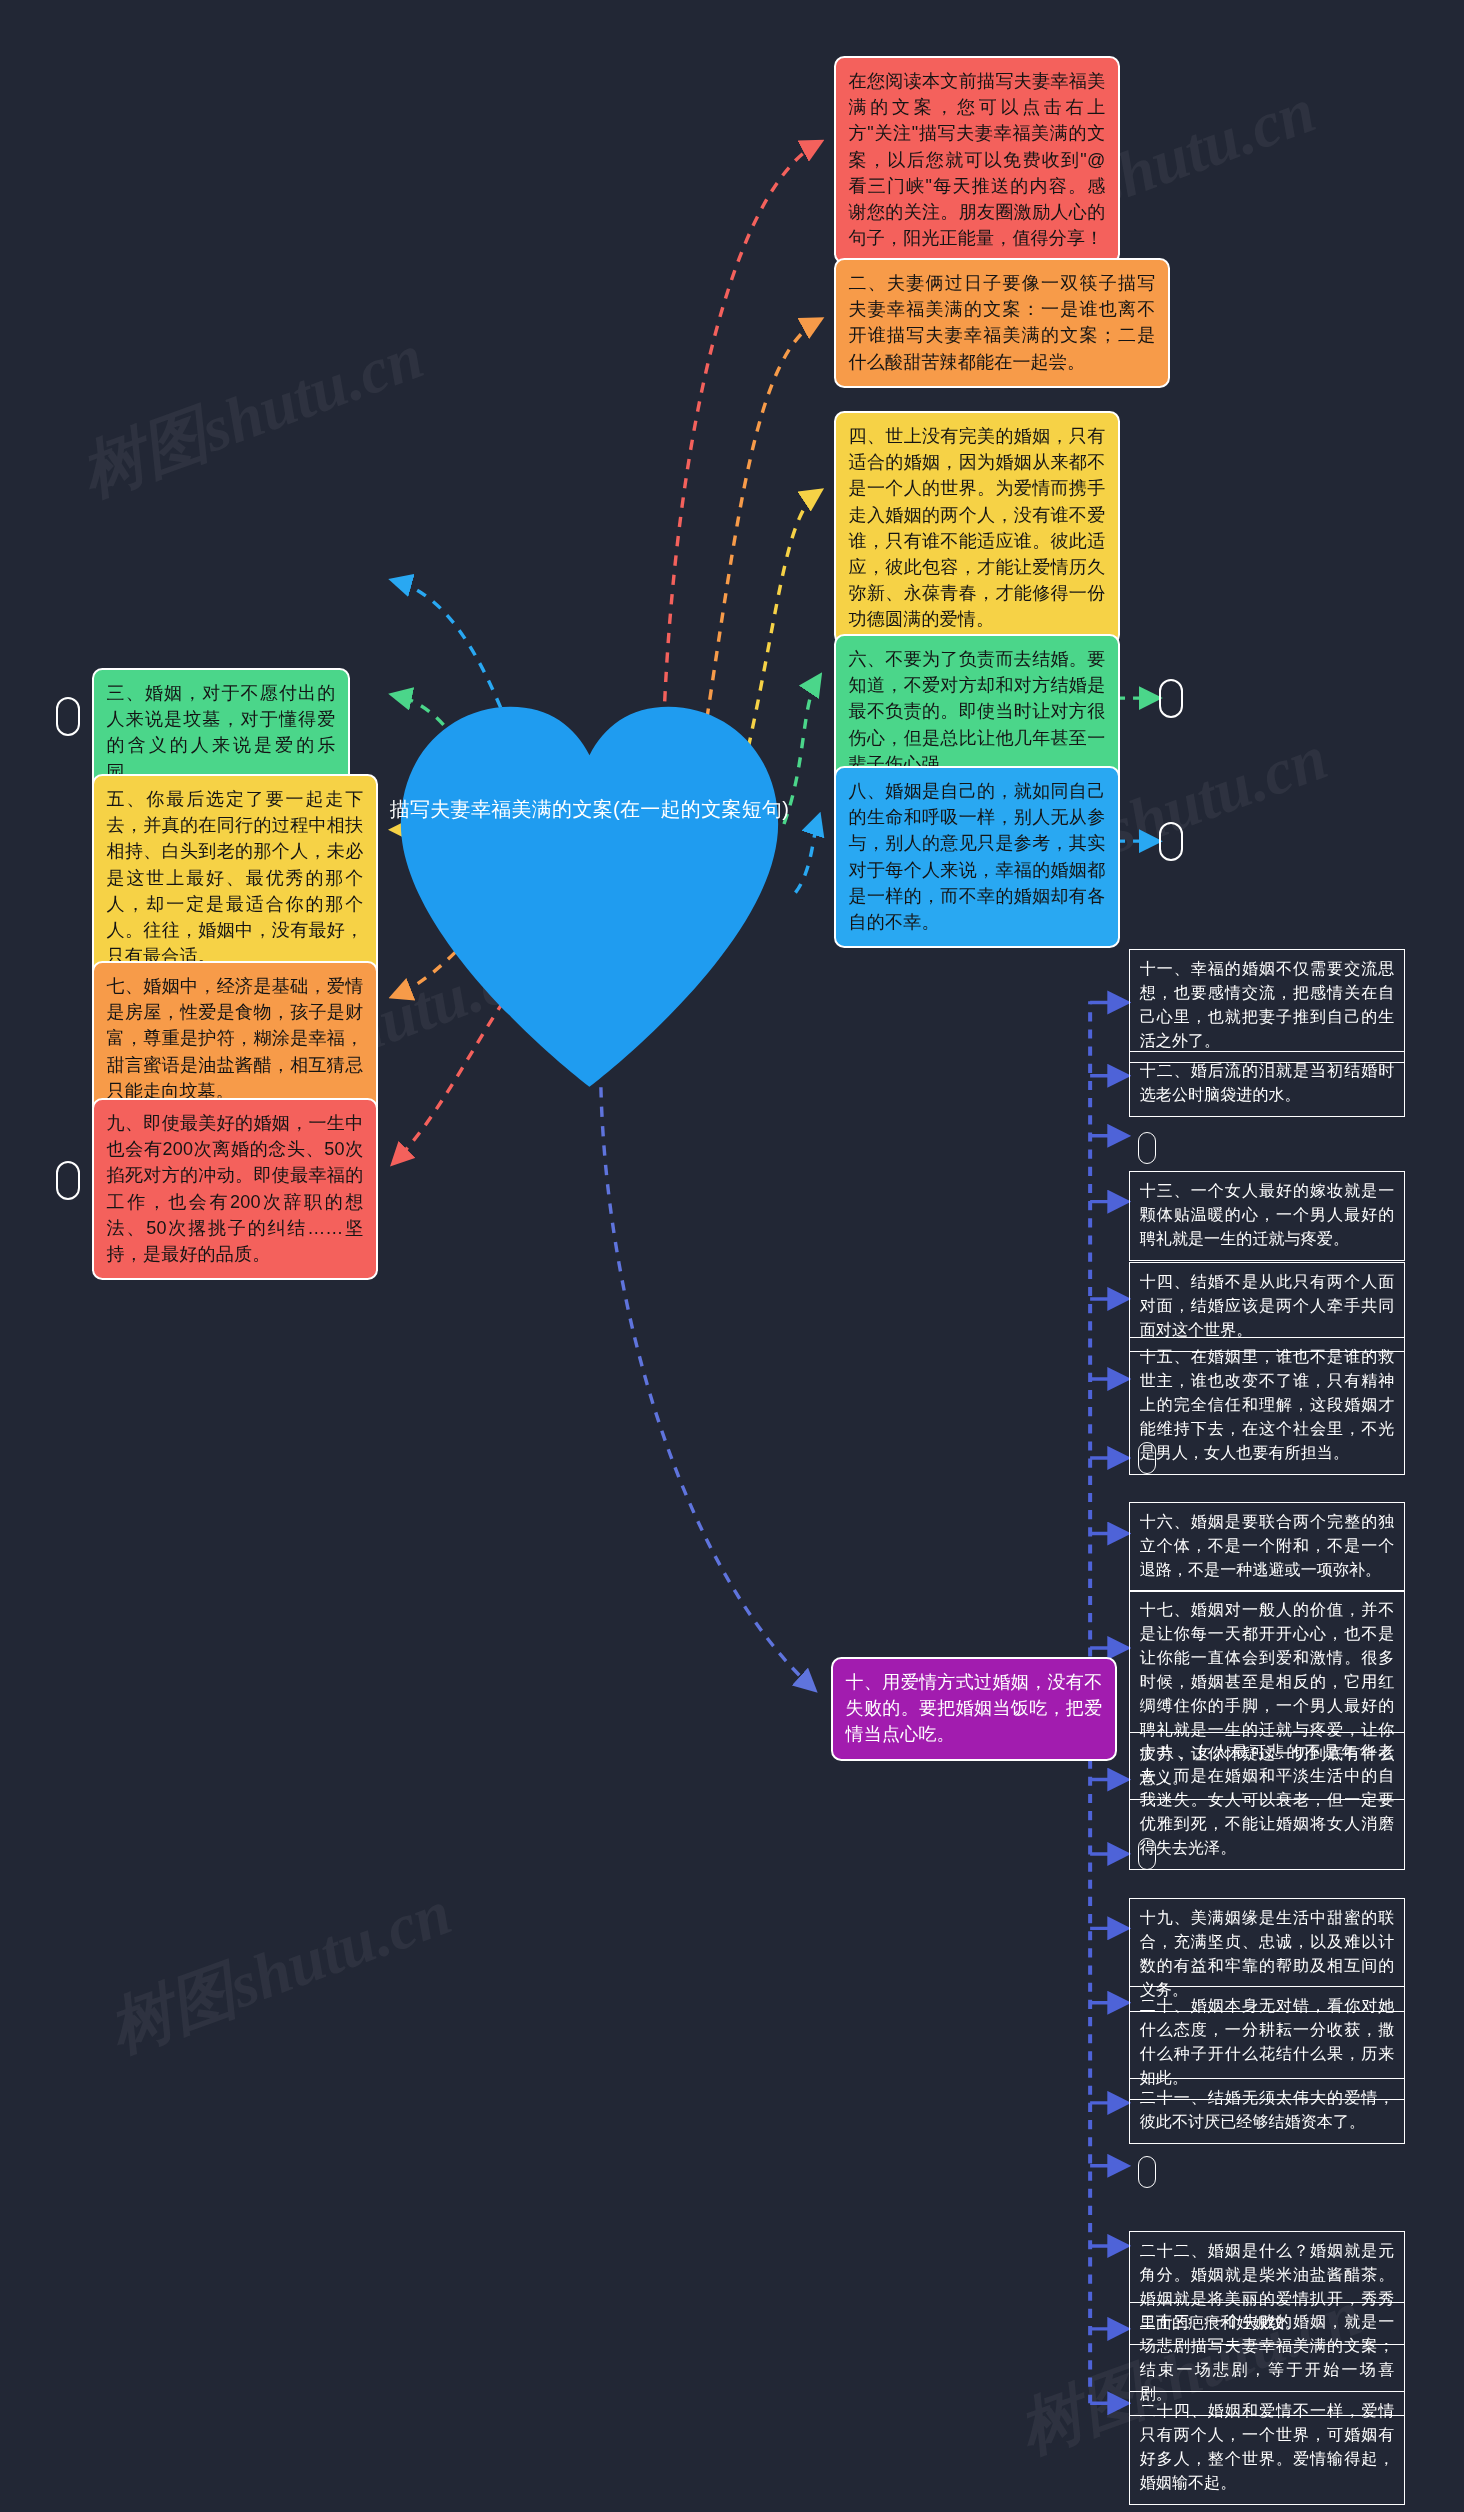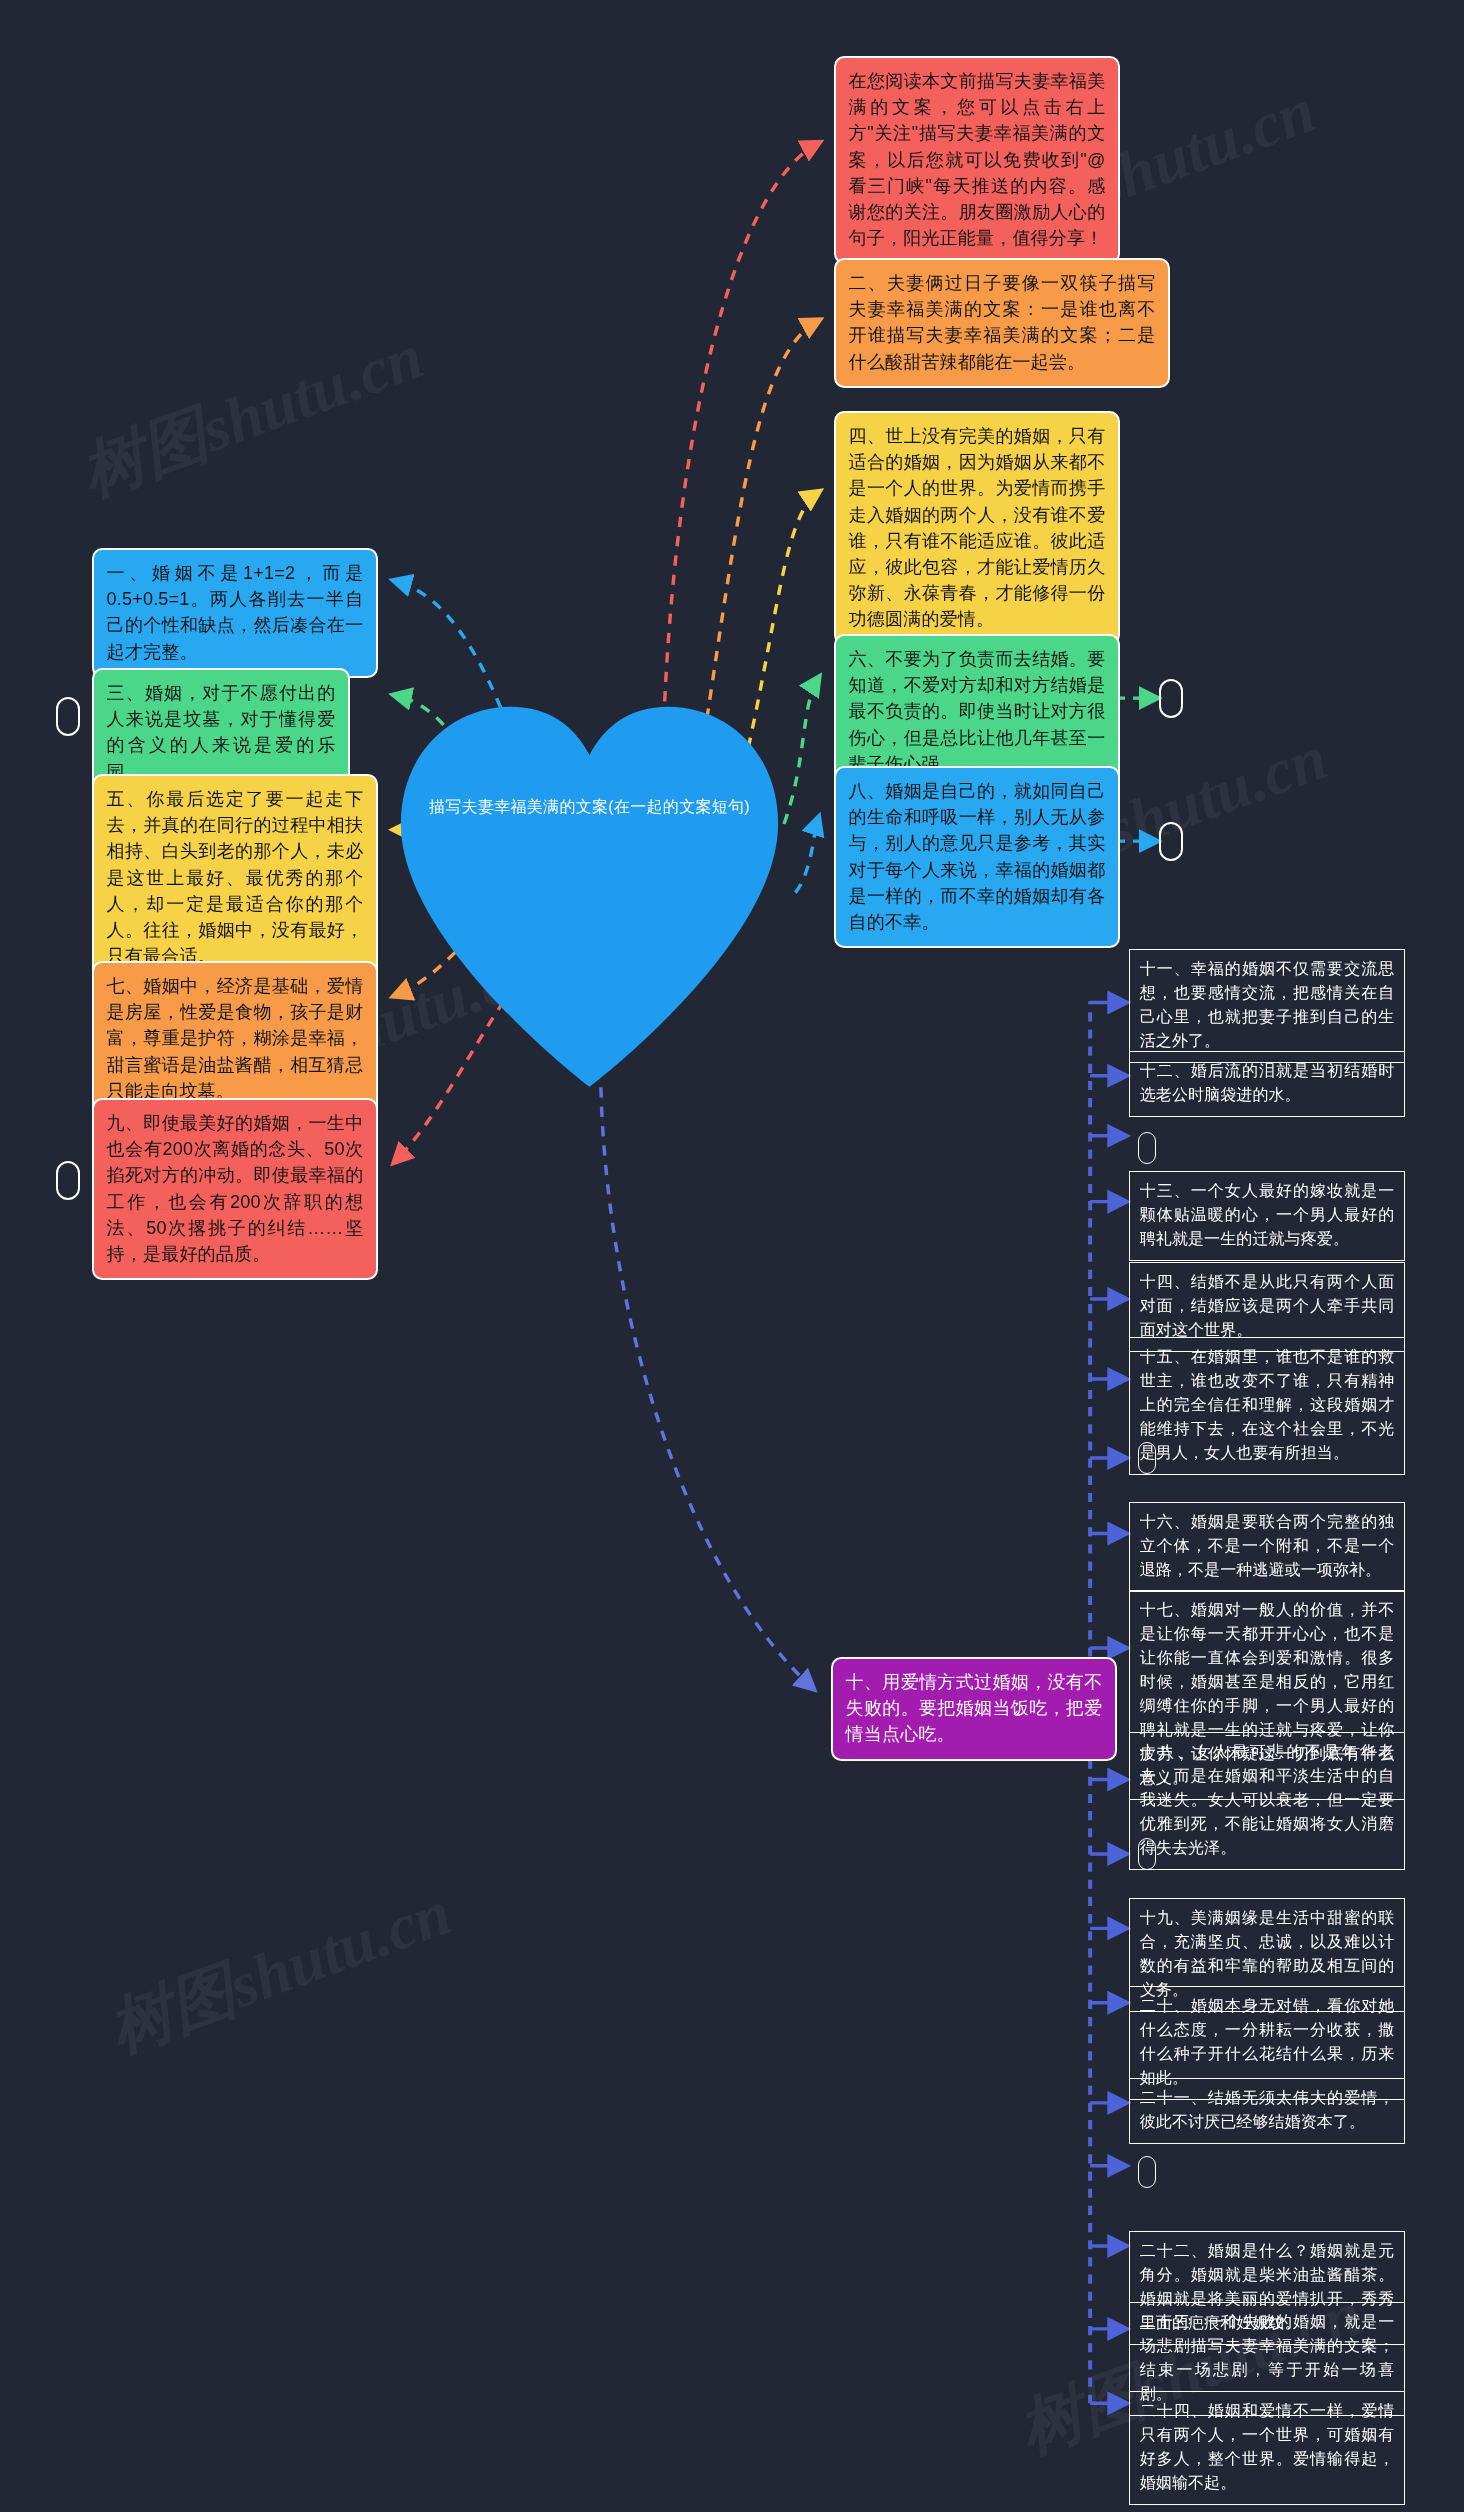--- a/index.html
+++ b/index.html
@@ -21,21 +21,21 @@
   }
 
   
   #links{position:absolute;left:0;top:0;width:1465px;height:2512px;pointer-events:none;}
 
   
   .heart-wrap{position:absolute;left:378px;top:692px;width:423px;height:401px;}
   .heart-svg{position:absolute;left:0;top:0;}
   .heart-label{
     position:absolute;left:0;top:103px;width:423px;
-    text-align:center;color:#ffffff;font-size:16px;line-height:1.45;
+    text-align:center;color:#ffffff;font-size:20px;line-height:1.45;
     font-weight:400;letter-spacing:0.3px;
   }
 
   
   .node{
     position:absolute;box-sizing:border-box;
     border-radius:10.3px;border:2.3px solid #ffffff;
     padding:10.3px 12.6px 11.4px 12.6px;
     color:#141414;font-size:18px;line-height:1.45;
     text-align:justify;letter-spacing:0.2px;
@@ -147,21 +147,20 @@
     <path d="M1950,1470 L2020,1470" fill="none" stroke="#29a8f2" stroke-width="6" stroke-dasharray="16,14" marker-end="url(#ar-blue)"></path>
   </svg>
 
   <div class="heart-wrap">
     <svg class="heart-svg" width="423" height="401" viewBox="0 0 740 700">
       <path d="M370,690 C370,690 40,440 40,230 C40,105 130,25 232,25 C300,25 345,60 370,110 C395,60 440,25 508,25 C610,25 700,105 700,230 C700,440 370,690 370,690 Z" fill="#1f9cf0"></path>
     </svg>
     <div class="heart-label">描写夫妻幸福美满的文案(在一起的文案短句)</div>
   </div>
 
-  <div class="node blue" style="left:92px;top:548px;width:286px;">一、婚姻不是1+1=2，而是0.5+0.5=1。两人各削去一半自己的个性和缺点，然后凑合在一起才完整。</div>
 
   <div class="node green" style="left:92px;top:668px;width:258px;">三、婚姻，对于不愿付出的人来说是坟墓，对于懂得爱的含义的人来说是爱的乐园。</div>
 
   <div class="node yellow" style="left:92px;top:774px;width:286px;">五、你最后选定了要一起走下去，并真的在同行的过程中相扶相持、白头到老的那个人，未必是这世上最好、最优秀的那个人，却一定是最适合你的那个人。往往，婚姻中，没有最好，只有最合适。</div>
 
   <div class="node orange" style="left:92px;top:961px;width:286px;">七、婚姻中，经济是基础，爱情是房屋，性爱是食物，孩子是财富，尊重是护符，糊涂是幸福，甜言蜜语是油盐酱醋，相互猜忌只能走向坟墓。</div>
 
   <div class="node red" style="left:92px;top:1098px;width:286px;">九、即使最美好的婚姻，一生中也会有200次离婚的念头、50次掐死对方的冲动。即使最幸福的工作，也会有200次辞职的想法、50次撂挑子的纠结……坚持，是最好的品质。</div>
 
   <div class="node red" style="left:834px;top:56px;width:286px;">在您阅读本文前描写夫妻幸福美满的文案，您可以点击右上方"关注"描写夫妻幸福美满的文案，以后您就可以免费收到"@看三门峡"每天推送的内容。感谢您的关注。朋友圈激励人心的句子，阳光正能量，值得分享！</div>

